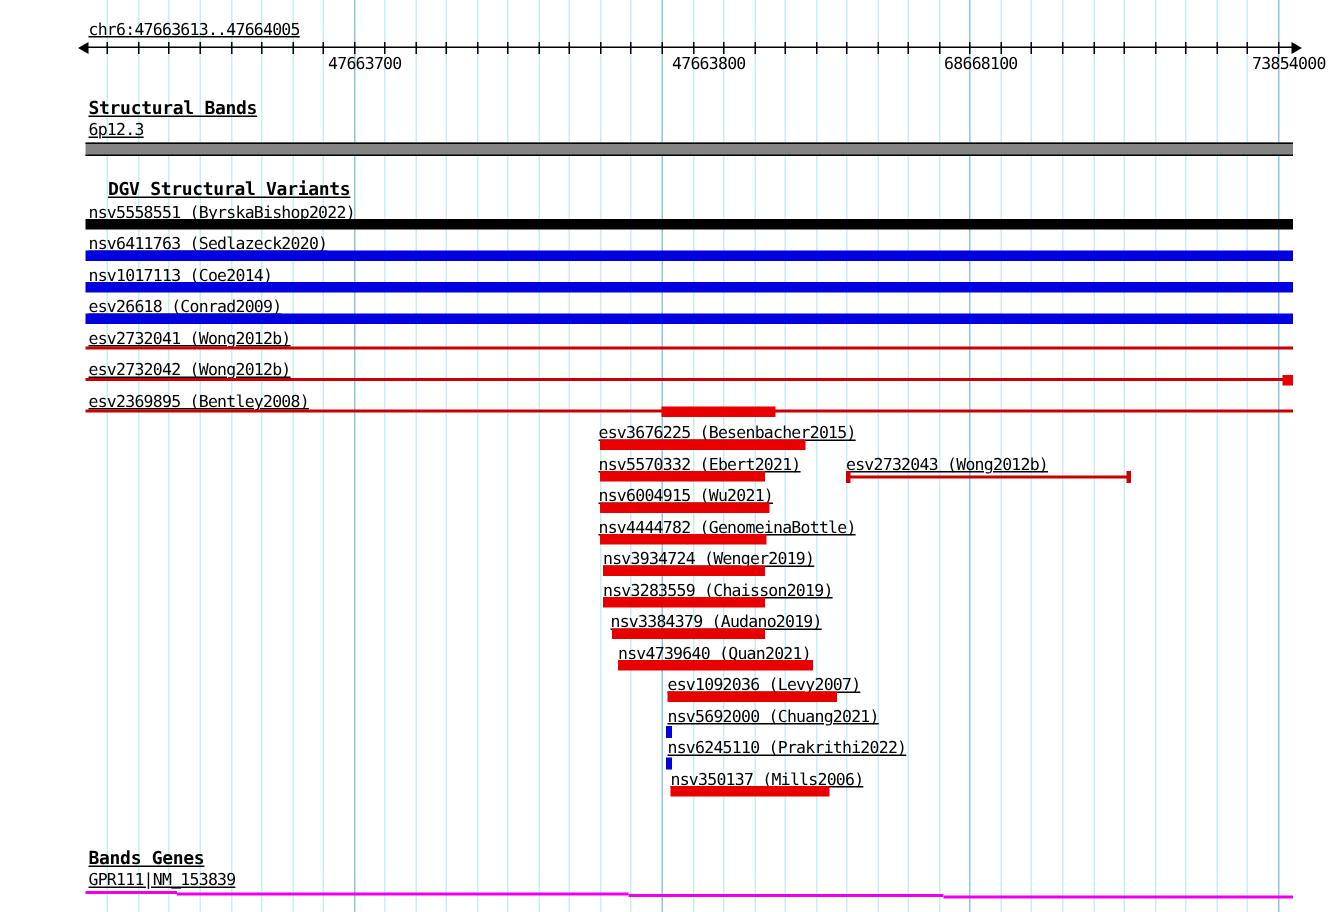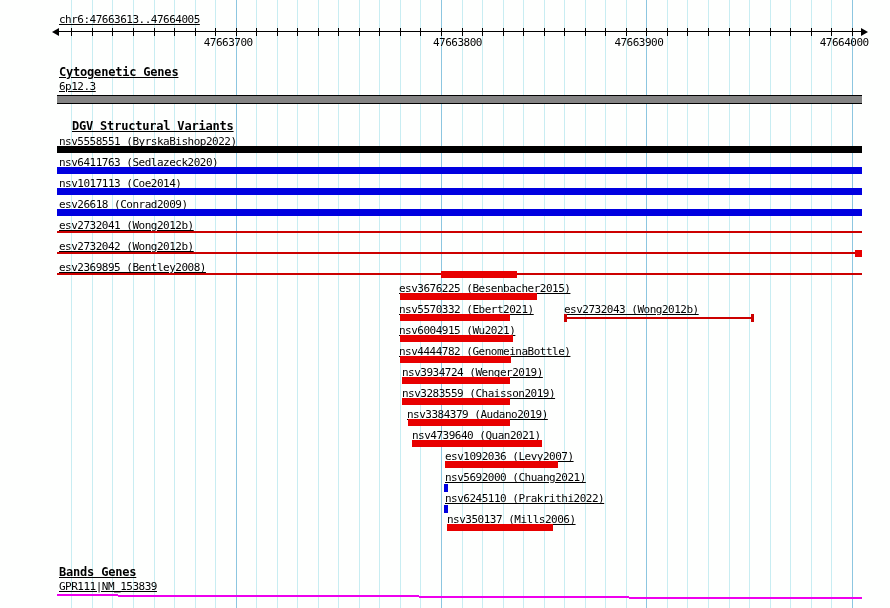--- a/index.html
+++ b/index.html
@@ -6,21 +6,21 @@
   .browser{
     position:relative;width:890px;height:608px;background:#fefffe;overflow:hidden;
     font-family:"DejaVu Sans Mono",monospace;font-size:11px;letter-spacing:-0.5px;
     color:#000;line-height:13px;
   }
   .abs{position:absolute;text-decoration:underline;}
   .hdr{font-weight:bold;font-size:12px;letter-spacing:-0.2px;white-space:nowrap;}
   .lbl{white-space:nowrap;}
   .gridline{position:absolute;top:0;height:608px;width:1px;}
   .tick{position:absolute;width:1px;height:8px;background:#000;}
-  .ticklbl{position:absolute;width:64px;text-align:left;white-space:nowrap;}
+  .ticklbl{position:absolute;width:64px;text-align:right;white-space:nowrap;}
   .axis{position:absolute;height:1px;background:#000;}
   .arrow-l{position:absolute;width:0;height:0;border-top:4px solid transparent;border-bottom:4px solid transparent;border-right:7px solid #000;}
   .arrow-r{position:absolute;width:0;height:0;border-top:4px solid transparent;border-bottom:4px solid transparent;border-left:7px solid #000;}
   .cytobar{position:absolute;border-top:1px solid #000;border-bottom:1px solid #000;}
   .glyph{position:absolute;}
 </style>
 </head>
 <body>
 
 <div class="browser">
@@ -107,25 +107,25 @@
       <div class="tick" style="left: 749.054px; top: 28px;"></div>
       <div class="tick" style="left: 769.589px; top: 28px;"></div>
       <div class="tick" style="left: 790.125px; top: 28px;"></div>
       <div class="tick" style="left: 810.661px; top: 28px;"></div>
       <div class="tick" style="left: 831.196px; top: 28px;"></div>
       <div class="tick" style="left: 851.732px; top: 28px;"></div>
     </div>
   <div id="ruler-labels">
       <div class="ticklbl" style="left: 203.661px; top: 36px;">47663700</div>
       <div class="ticklbl" style="left: 433px; top: 36px;">47663800</div>
-      <div class="ticklbl" style="left: 614.375px; top: 36px;">47663900</div>
-      <div class="ticklbl" style="left: 819.732px; top: 36px;">47664000</div>
+      <div class="ticklbl" style="left: 614.375px; top: 36px;">68668100</div>
+      <div class="ticklbl" style="left: 819.732px; top: 36px;">73854000</div>
     </div>
 
-  <div class="abs hdr" style="left:59px;top:66px;">Cytogenetic Genes</div>
+  <div class="abs hdr" style="left:59px;top:66px;">Structural Bands</div>
   <div class="abs lbl" style="left:59px;top:80px;">6p12.3</div>
   <div class="cytobar" id="cyto-bar" style="left: 57px; top: 95px; width: 805px; height: 7px; background: rgb(132, 132, 132);"></div>
 
   <div class="abs hdr" style="left:72px;top:120px;">DGV Structural Variants</div>
   <div id="variants">
       <div class="abs lbl" style="left: 59px; top: 135px;">nsv5558551 (ByrskaBishop2022)</div>
       <div class="glyph" style="left: 57px; top: 146px; width: 805px; height: 7px; background: rgb(0, 0, 0);"></div>
       <div class="abs lbl" style="left: 59px; top: 156px; text-align: right;">nsv6411763 (Sedlazeck2020)</div>
       <div class="glyph" style="left: 57px; top: 167px; width: 805px; height: 7px; background: rgb(0, 0, 224);"></div>
       <div class="abs lbl" style="left: 59px; top: 177px;">nsv1017113 (Coe2014)</div>

